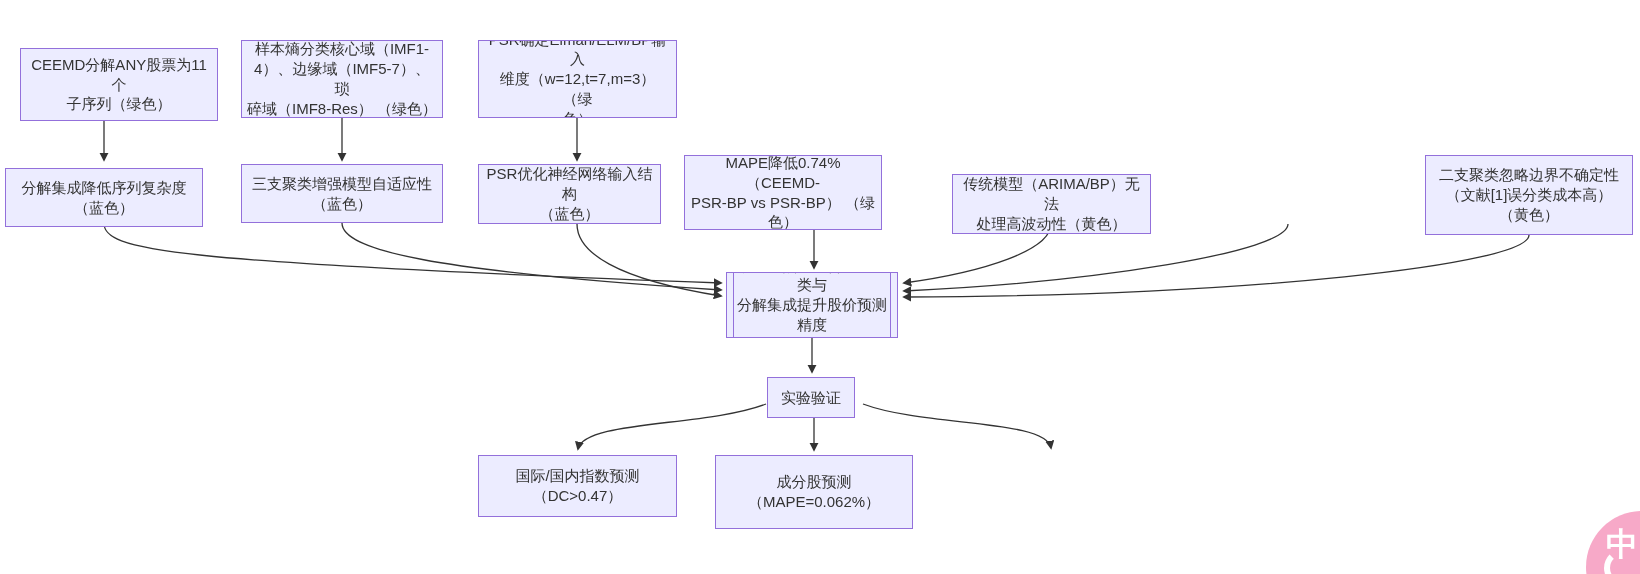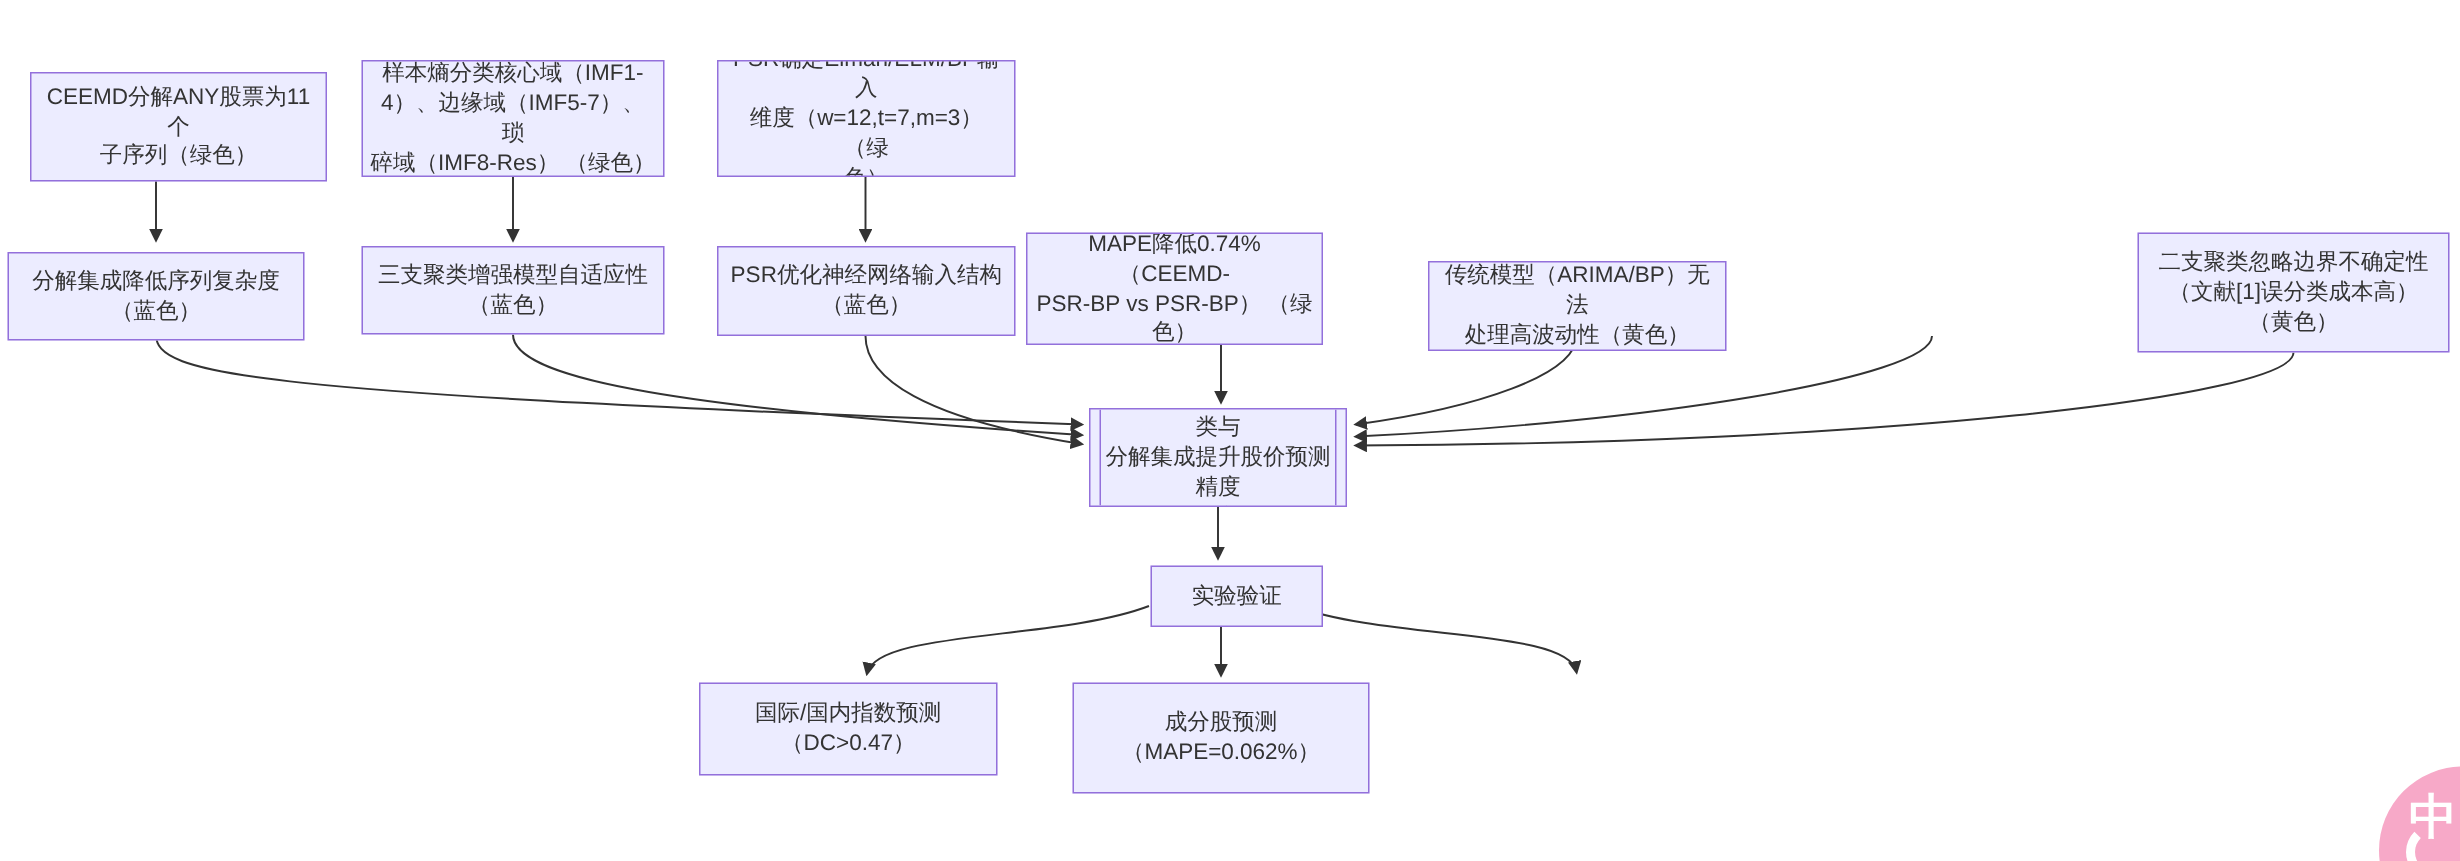--- a/index.html
+++ b/index.html
@@ -26,28 +26,28 @@
     line-height:1.32;
     white-space:pre-line;
     padding:2px 5px;
     overflow:hidden;
   }
   .n-ceemd{left:20px;top:48px;width:198px;height:73px}
   .n-entropy{left:241px;top:40px;width:202px;height:78px}
   .n-psr-input{left:478px;top:40px;width:199px;height:78px}
   .n-decomp{left:5px;top:168px;width:198px;height:59px}
   .n-threeway{left:241px;top:164px;width:202px;height:59px}
-  .n-psr-opt{left:478px;top:164px;width:199px;height:60px}
+  .n-psr-opt{left:478px;top:164px;width:183px;height:60px}
   .n-mape{left:684px;top:155px;width:198px;height:75px}
   .n-trad{left:952px;top:174px;width:199px;height:60px}
   .n-single{left:1190px;top:163px;width:197px;height:61px}
   .n-twoway{left:1425px;top:155px;width:208px;height:80px}
   .n-core{left:726px;top:272px;width:172px;height:66px}
-  .n-exp{left:767px;top:377px;width:115px;height:41px}
-  .n-index{left:466px;top:455px;width:199px;height:62px}
+  .n-exp{left:767px;top:377px;width:88px;height:41px}
+  .n-index{left:478px;top:455px;width:199px;height:62px}
   .n-constituent{left:715px;top:455px;width:198px;height:74px}
   .n-robust{left:952px;top:453px;width:199px;height:64px}
   
   .subroutine::before,.subroutine::after{
     content:"";
     position:absolute;
     top:0;bottom:0;
     width:1px;
     background:#9370DB;
   }

